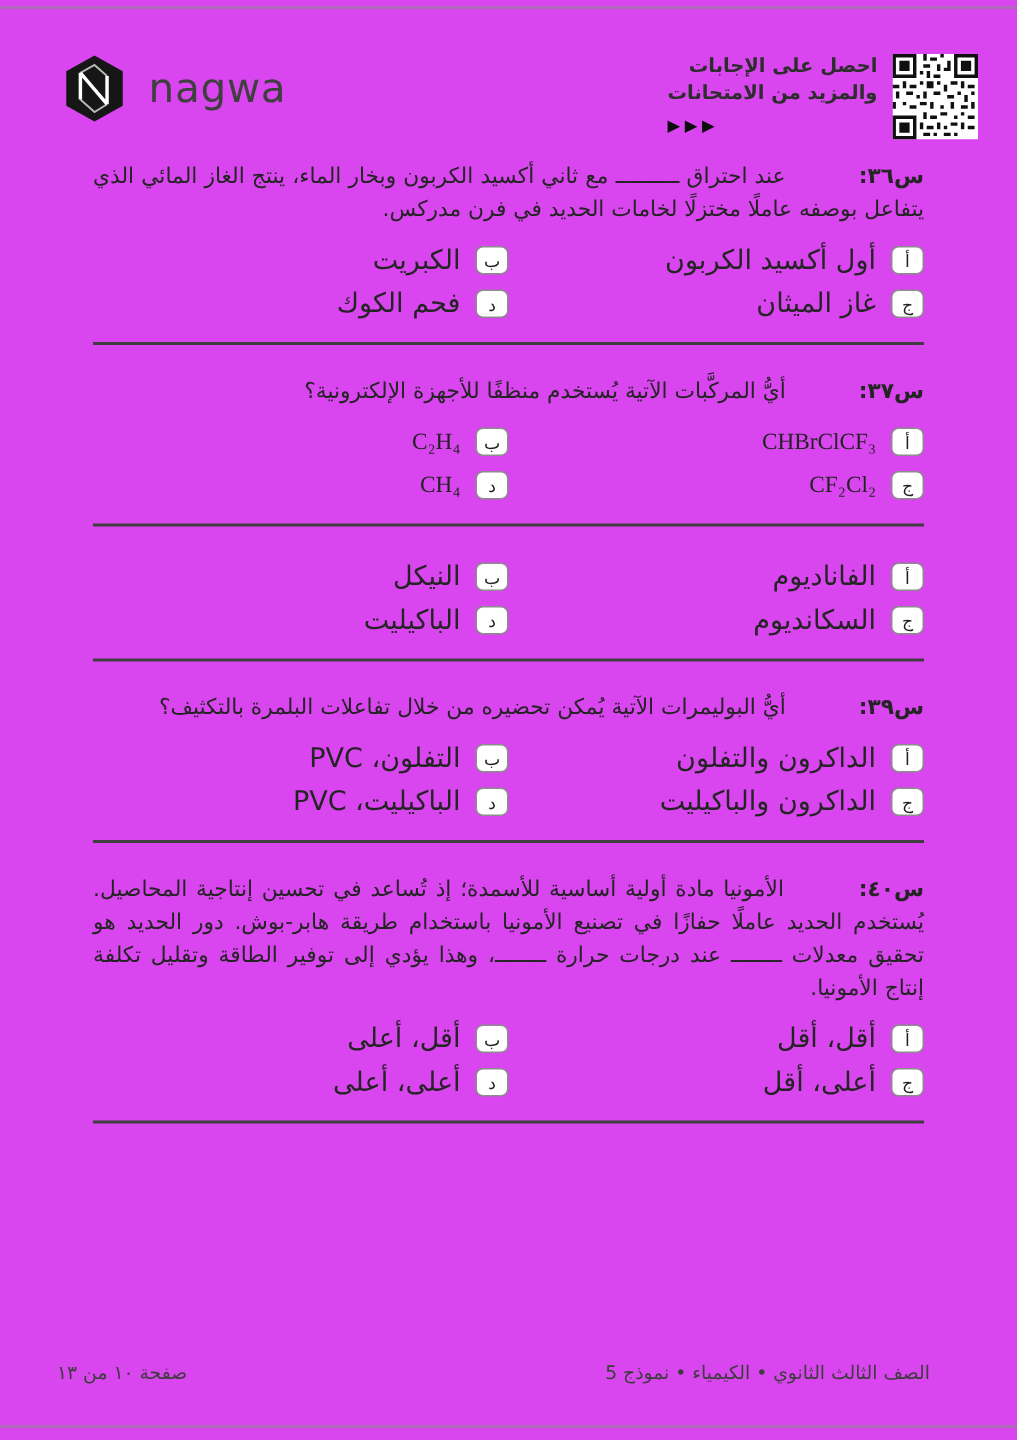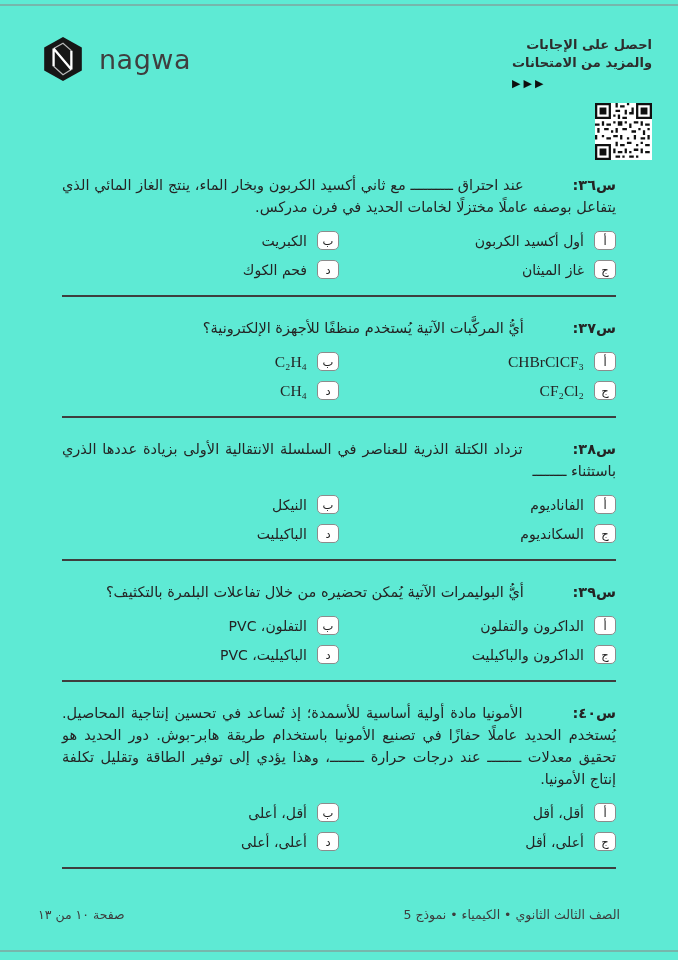--- a/index.html
+++ b/index.html
@@ -1,40 +1,40 @@
 <!DOCTYPE html>
 <html lang="ar"><head>
 <meta charset="utf-8">
 <style>
   html,body{margin:0;padding:0;background:#e8e8e8;}
-  .page{position:relative;width:678px;height:960px;margin:0 auto;background:#5eead4;
+  .page{position:relative;width:678px;height:960px;margin:0 auto;background:#d946ef;
         font-family:"DejaVu Sans",sans-serif;color:#242424;overflow:hidden;}
   .scan-edge{position:absolute;left:0;right:0;height:2px;background:#8a8a8a;opacity:.55;}
   .scan-edge.top{top:4px;}
   .scan-edge.bottom{top:950px;}
 
   
   .header{display:flex;justify-content:space-between;align-items:flex-start;padding:36px 26px 0 40px;}
   .logo{display:flex;align-items:center;gap:13px;}
   .logo-word{font-size:27px;color:#3f3f3f;letter-spacing:.5px;}
-  .header-right{display:flex;align-items:flex-end;gap:10px;flex-direction:column;}
+  .header-right{display:flex;align-items:flex-start;gap:10px;}
   .tagline{direction:rtl;text-align:right;font-size:13px;font-weight:bold;color:#2d2d2d;line-height:18px;}
   .arrows{direction:ltr;display:block;text-align:left;font-size:11px;letter-spacing:3px;color:#0e0e0e;margin-top:3px;}
   .qr{width:57px;height:57px;display:block;}
 
   
   main{direction:rtl;padding:0 62px;margin-top:14px;}
   .qtext{font-size:14.5px;line-height:22px;text-align:justify;margin:0 0 9px;}
   .qnum{font-weight:bold;margin-left:44px;}
   .options{display:grid;grid-template-columns:1fr 1fr;row-gap:2px;}
   .option{display:flex;align-items:center;height:27px;}
   .badge{flex:0 0 auto;width:22px;height:19px;border:1px solid #8c8c8c;border-radius:5px;
          display:flex;align-items:center;justify-content:center;font-size:11.5px;color:#222;
          margin-left:10px;background:#fff;box-sizing:border-box;}
-  .label{font-size:14px;color:#242424;}
+  .label{font-size:18px;color:#242424;}
   .label.latin{direction:ltr;unicode-bidi:embed;font-family:"Liberation Serif","DejaVu Serif",serif;font-size:15.5px;}
   .divider{border:0;border-top:2px solid #3e3e3e;margin:12px 0 20px;}
 
   
   .footer{position:absolute;left:38px;right:58px;bottom:38px;display:flex;justify-content:space-between;
           direction:rtl;font-size:12.5px;color:#3d3d3d;}
 </style>
 </head>
 <body>
 
@@ -110,21 +110,20 @@
           </div>
         <div class="option">
             <span class="badge">د</span>
             <span class="label latin">CH₄</span>
           </div>
       </div>
       <hr class="divider">
     </section>
 
     <section>
-      <p class="qtext"><span class="qnum">س٣٨:</span> <span>تزداد الكتلة الذرية للعناصر في السلسلة الانتقالية الأولى بزيادة عددها الذري باستثناء ــــــــ</span></p>
       <div class="options">
         <div class="option">
             <span class="badge">أ</span>
             <span class="label">الفاناديوم</span>
           </div>
         <div class="option">
             <span class="badge">ب</span>
             <span class="label">النيكل</span>
           </div>
         <div class="option">

